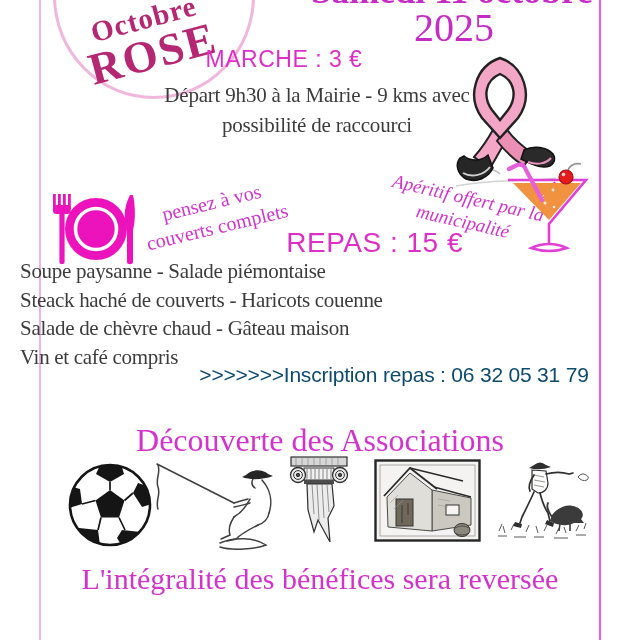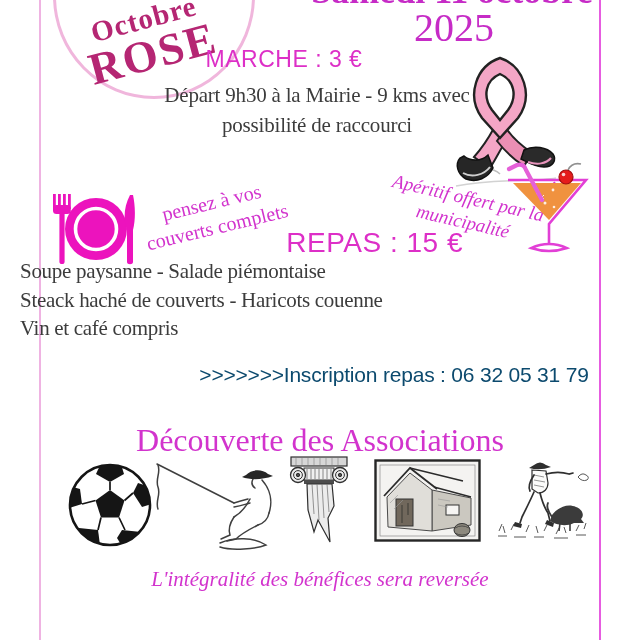--- a/index.html
+++ b/index.html
@@ -35,22 +35,22 @@
 
   .repas-title{left:163px;top:227px;width:300px;text-align:right;font-size:28px;
                color:#dd2fc7;letter-spacing:.5px;}
   .menu{left:20px;top:257px;width:585px;text-align:left;font-size:21px;line-height:28.5px;
         color:#3c3c3c;letter-spacing:-0.3px;}
   .inscription{left:194px;top:363px;width:400px;text-align:center;font-size:21px;
                color:#0c4a6e;letter-spacing:-0.2px;}
 
   .assoc-title{left:70px;top:422px;width:500px;text-align:center;font-size:32px;color:#d233cd;}
 
-  .footer{left:20px;top:561px;width:600px;text-align:center;font-size:21px;line-height:36px;
-          color:#d233cd;font-style:italic;}
+  .footer{left:20px;top:561px;width:600px;text-align:center;font-size:30px;line-height:36px;
+          color:#d233cd;}
   svg{display:block;}
 </style>
 </head>
 <body>
 
 <div class="page">
 
   <div class="vline left"></div>
   <div class="vline right"></div>
 
@@ -119,20 +119,21 @@
     <path d="M50,40 L34,10 Q32,3 25,5 L17,9" fill="none" stroke="#e560d8" stroke-width="4.2" stroke-linecap="round"></path>
     <path d="M76,10 Q80,2 89,4" fill="none" stroke="#909090" stroke-width="1.6"></path>
     <circle cx="74" cy="17" r="7" fill="#e51c1c" stroke="#a31010" stroke-width="1.2"></circle>
     <circle cx="71.5" cy="14.5" r="1.8" fill="#ffffff" opacity="0.8"></circle>
   </svg>
 
   <div class="abs repas-title sans">REPAS : 15 €</div>
   <div class="abs menu">
     <div>Soupe paysanne - Salade piémontaise</div>
     <div>Steack haché de couverts - Haricots couenne</div>
+    <div>Salade de chèvre chaud - Gâteau maison</div>
     <div>Vin et café compris</div>
   </div>
   <div class="abs inscription sans">&gt;&gt;&gt;&gt;&gt;&gt;&gt;Inscription repas : 06 32 05 31 79</div>
 
   <div class="abs assoc-title">Découverte des Associations</div>
 
   <svg class="abs" style="left:68px;top:461px;" width="84" height="86" viewBox="0 0 84 86">
     <defs>
         <clipPath id="ballclip">
           <circle cx="42" cy="44" r="40"></circle>

